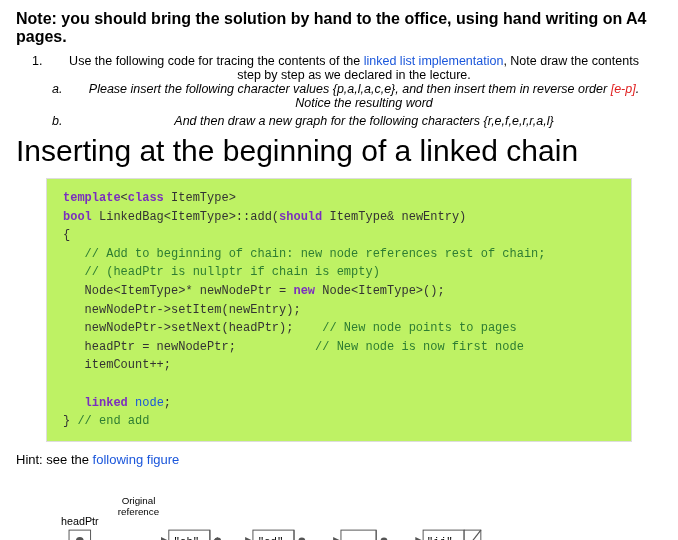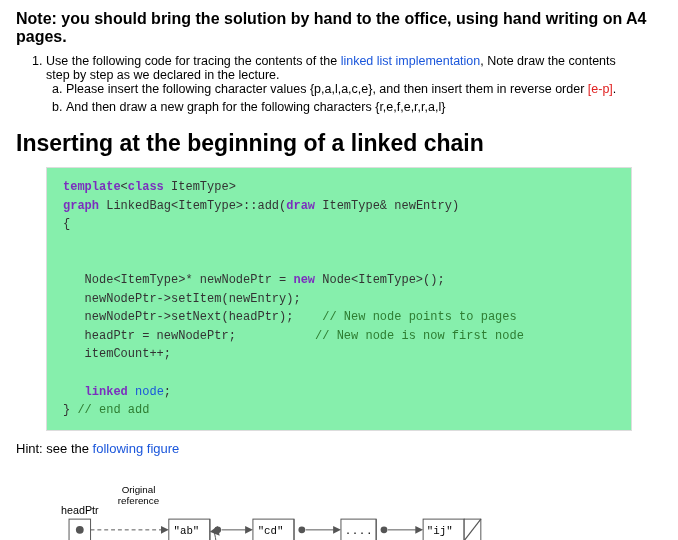--- a/index.html
+++ b/index.html
@@ -16,47 +16,49 @@
       font-weight: bold;
       font-size: 16px;
       margin-bottom: 8px;
     }
     .instructions {
       margin-left: 20px;
       font-size: 12.5px;
     }
     .instructions ol {
       margin-left: 10px;
+      text-align: center;
     }
     .instructions ol li {
       margin-bottom: 4px;
     }
     .instructions ol li .blue {
       color: #1a56db;
     }
     .instructions ol li .red {
       color: #e02020;
     }
     .sub-list {
       margin-left: 20px;
       list-style-type: lower-alpha;
+      font-style: italic;
     }
     .sub-list li {
       margin-bottom: 2px;
     }
     h2 {
-      font-size: 23px;
-      font-weight: bold;
-      margin: 16px 0 10px 0;
+      font-size: 30px;
+      font-weight: normal;
+      margin: 6px 0 10px 0;
       border: none;
     }
     .code-block {
       font-family: 'Courier New', Courier, monospace;
       font-size: 12px;
-      background: #86efac;
+      background: #bef264;
       border: 1px solid #ddd;
       padding: 10px 16px;
       margin: 0 30px;
       line-height: 1.55;
       color: #333;
     }
     .code-kw { color: #7b2fbe; font-weight: bold; }
     .code-blue { color: #1a56db; }
     .code-green { color: #2e7d32; }
     .hint {
@@ -85,35 +87,36 @@
 <div class="note">Note: you should bring the solution by hand to the office, using hand writing on A4 pages.</div>
 
 <div class="instructions">
   <ol>
     <li>
       Use the following code for tracing the contents of the <span class="blue">linked list implementation</span>, Note draw the contents<br>
       step by step as we declared in the lecture.
       <ul class="sub-list">
         <li>
           Please insert the following character values {p,a,l,a,c,e}, and then insert them in reverse order <span class="red">[e-p]</span>.<br>
+          <span>Notice the resulting word</span>
         </li>
         <li>And then draw a new graph for the following characters {r,e,f,e,r,r,a,l}</li>
       </ul>
     </li>
   </ol>
 </div>
 
 <h2>Inserting at the beginning of a linked chain</h2>
 
 <div class="code-block">
   <span class="code-kw">template</span>&lt;<span class="code-kw">class</span> ItemType&gt;<br>
-  <span class="code-kw">graph</span> LinkedBag&lt;ItemType&gt;::add(<span class="code-kw">draw</span> ItemType&amp; newEntry)<br>
+  <span class="code-kw">bool</span> LinkedBag&lt;ItemType&gt;::add(<span class="code-kw">should</span> ItemType&amp; newEntry)<br>
   {<br>
-  &nbsp;&nbsp;&nbsp;<br>
-  &nbsp;&nbsp;&nbsp;<br>
+  &nbsp;&nbsp;&nbsp;<span class="code-green">// Add to beginning of chain: new node references rest of chain;</span><br>
+  &nbsp;&nbsp;&nbsp;<span class="code-green">// (headPtr is nullptr if chain is empty)</span><br>
   &nbsp;&nbsp;&nbsp;Node&lt;ItemType&gt;* newNodePtr = <span class="code-kw">new</span> Node&lt;ItemType&gt;();<br>
   &nbsp;&nbsp;&nbsp;newNodePtr-&gt;setItem(newEntry);<br>
   &nbsp;&nbsp;&nbsp;newNodePtr-&gt;setNext(headPtr);&nbsp;&nbsp;&nbsp;&nbsp;<span class="code-green">// New node points to pages</span><br>
   &nbsp;&nbsp;&nbsp;headPtr = newNodePtr;&nbsp;&nbsp;&nbsp;&nbsp;&nbsp;&nbsp;&nbsp;&nbsp;&nbsp;&nbsp;&nbsp;<span class="code-green">// New node is now first node</span><br>
   &nbsp;&nbsp;&nbsp;itemCount++;<br>
   <br>
   &nbsp;&nbsp;&nbsp;<span class="code-kw">linked</span> <span class="code-blue">node</span>;<br>
   } <span class="code-green">// end add</span>
 </div>
 

